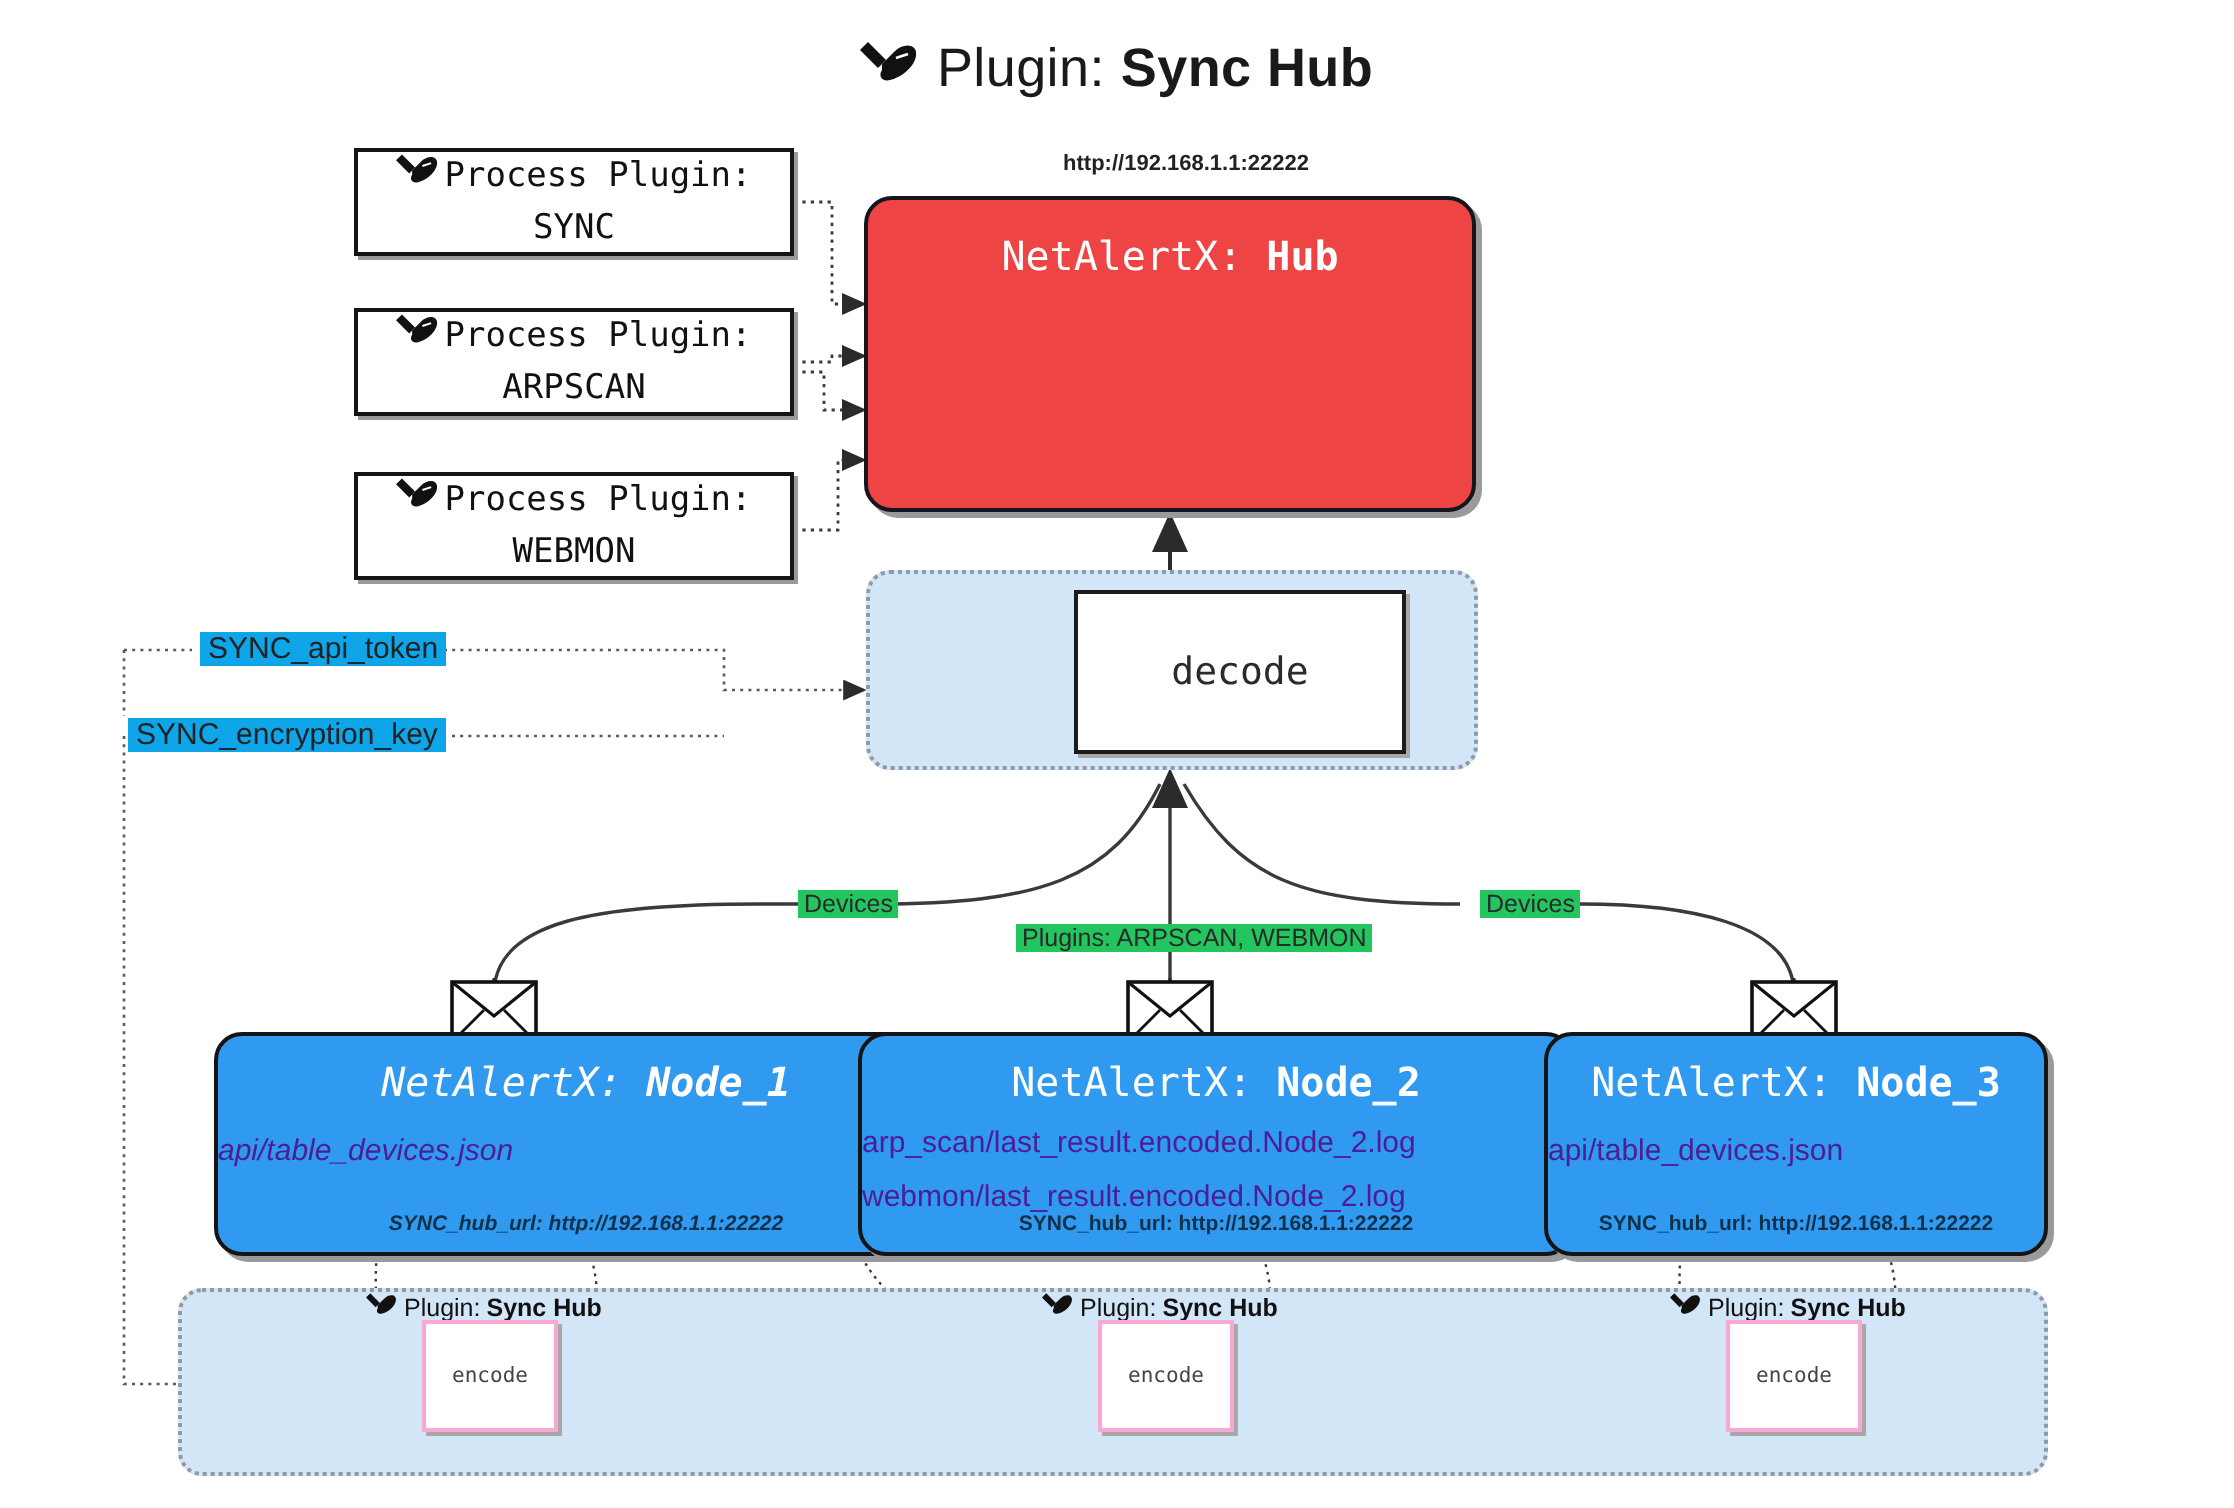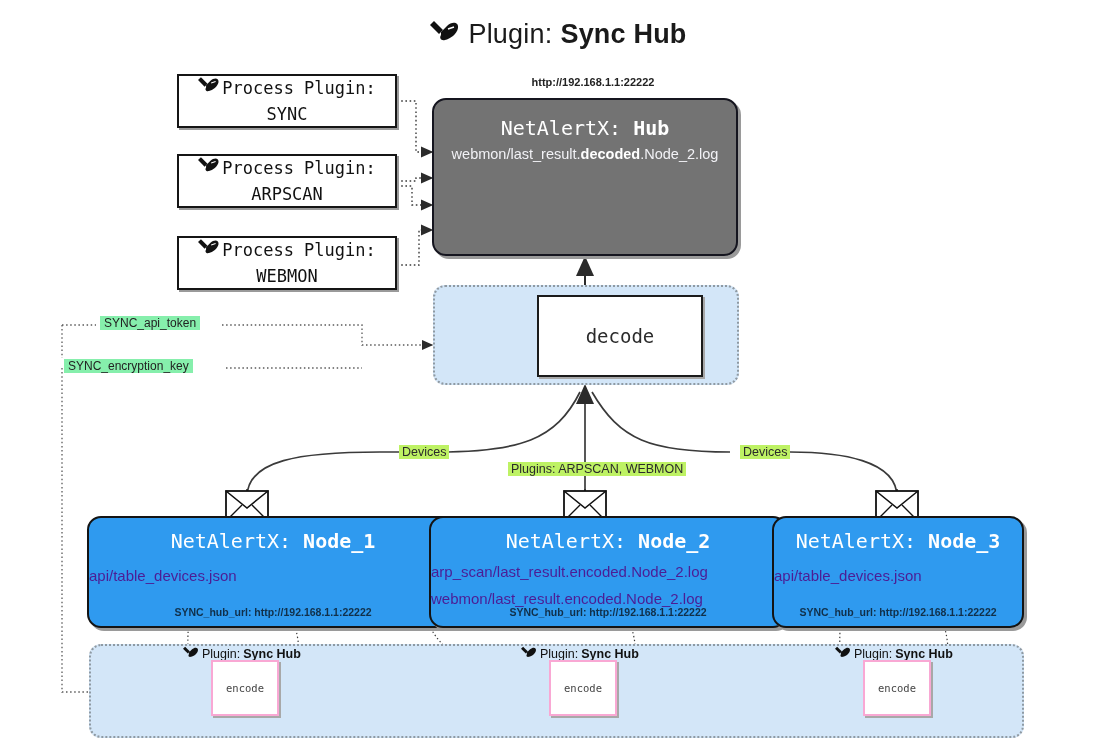--- a/index.html
+++ b/index.html
@@ -34,21 +34,21 @@
   .proc-row1{display:flex;align-items:center;gap:2px;white-space:nowrap;}
   .proc-row2{white-space:nowrap;}
 
   
   #hub-url{
     left:498px;top:76px;width:190px;text-align:center;
     font-size:11px;font-weight:700;color:#222;
   }
   #hub{
     left:432px;top:98px;width:306px;height:158px;
-    background:#737373;border:2px solid #15151f;border-radius:14px;
+    background:#ef4444;border:2px solid #15151f;border-radius:14px;
     box-shadow:3px 3px 0 #9a9a9a;
     padding-top:10px;
   }
   #hub .hub-title{
     text-align:center;font-family:"DejaVu Sans Mono","Liberation Mono",monospace;
     font-size:20px;color:#ffffff;margin-top:6px;margin-bottom:6px;white-space:nowrap;
   }
   #hub .hub-title b{font-weight:700;}
   .hub-line{
     color:#f2f2f6;font-size:14.5px;text-align:center;line-height:1.0;
@@ -66,21 +66,21 @@
     left:503px;top:295px;width:166px;height:82px;
     background:#ffffff;border:2px solid #1b1b1b;
     box-shadow:2px 2px 0 #a8a8a8;
     display:flex;align-items:center;justify-content:center;
     font-family:"DejaVu Sans Mono","Liberation Mono",monospace;
     font-size:19px;color:#2b2b2b;margin-left:34px;
   }
 
   
   .edge-label{
-    font-size:12.5px;color:#2a2a2a;white-space:nowrap;background:#bef264;
+    font-size:12.5px;color:#2a2a2a;white-space:nowrap;background:#22c55e;
     padding:0 3px;
   }
 
   
   .node{
     height:112px;background:#2f9aef;border:2px solid #141414;border-radius:14px;
     box-shadow:3px 3px 0 #9a9a9a;
   }
   .node .node-title{
     text-align:center;font-family:"DejaVu Sans Mono","Liberation Mono",monospace;
@@ -112,21 +112,21 @@
   .enc-label .lbl-bold{font-weight:700;}
   .enc-box{
     width:68px;height:56px;background:#ffffff;border:2px solid #f9a8d4;
     box-shadow:2px 2px 0 #a8a8a8;
     display:flex;align-items:center;justify-content:center;
     font-family:"DejaVu Sans Mono","Liberation Mono",monospace;
     font-size:10.5px;color:#444;
   }
 
   
-  .token-label{font-size:12px;color:#222;background:#86efac;padding:0 4px;white-space:nowrap;}
+  .token-label{font-size:15px;color:#222;background:#0ea5e9;padding:0 4px;white-space:nowrap;}
 </style>
 </head>
 <body>
 
 <div id="canvas">
 
   <svg class="svg-layer" viewBox="0 0 1117 754">
     <defs>
       <marker id="arrowSolid" markerWidth="10" markerHeight="10" refX="8" refY="4" orient="auto">
         <path d="M0,0 L9,4 L0,8 z" fill="#2b2b2b"></path>
@@ -245,23 +245,20 @@
     </div>
     <div class="proc-row2">WEBMON</div>
   </div>
 
   <div class="abs" id="hub-url">http://192.168.1.1:22222</div>
 
   <div class="abs" id="hub">
     <div class="hub-title">
       <span>NetAlertX:</span> <b>Hub</b>
     </div>
-    <div class="hub-line tight">
-      <span>webmon/last_result.</span><b>decoded</b><span>.Node_2.log</span>
-    </div>
   </div>
 
   <div class="abs" id="decode-group"></div>
   <div class="abs" id="decode-box">decode</div>
 
   <div class="abs token-label" style="left:100px;top:316px;">SYNC_api_token</div>
   <div class="abs token-label" style="left:64px;top:359px;">SYNC_encryption_key</div>
 
   <div class="abs edge-label" style="left:399px;top:445px;">Devices</div>
   <div class="abs edge-label" style="left:508px;top:462px;">Plugins: ARPSCAN, WEBMON</div>
@@ -282,21 +279,21 @@
     </svg>
   </div>
   <div class="abs" style="left:875px;top:490px;">
     <svg class="envelope" viewBox="0 0 44 32">
       <rect x="1" y="1" width="42" height="30" fill="#fff" stroke="#111" stroke-width="1.8"></rect>
       <path d="M1,1 L22,18 L43,1" fill="none" stroke="#111" stroke-width="1.6"></path>
       <path d="M1,31 L17,15 M43,31 L27,15" fill="none" stroke="#111" stroke-width="1.4"></path>
     </svg>
   </div>
 
-  <div class="abs node" style="left:87px;top:516px;width:372px;">
+  <div class="abs node" style="left:107px;top:516px;width:372px;font-style:italic;">
     <div class="node-title">
       <span>NetAlertX:</span> <b>Node_1</b>
     </div>
     <div class="node-line">api/table_devices.json</div>
     <div class="node-foot">SYNC_hub_url: http://192.168.1.1:22222</div>
   </div>
 
   <div class="abs node" style="left:429px;top:516px;width:358px;">
     <div class="node-title">
       <span>NetAlertX:</span> <b>Node_2</b>

